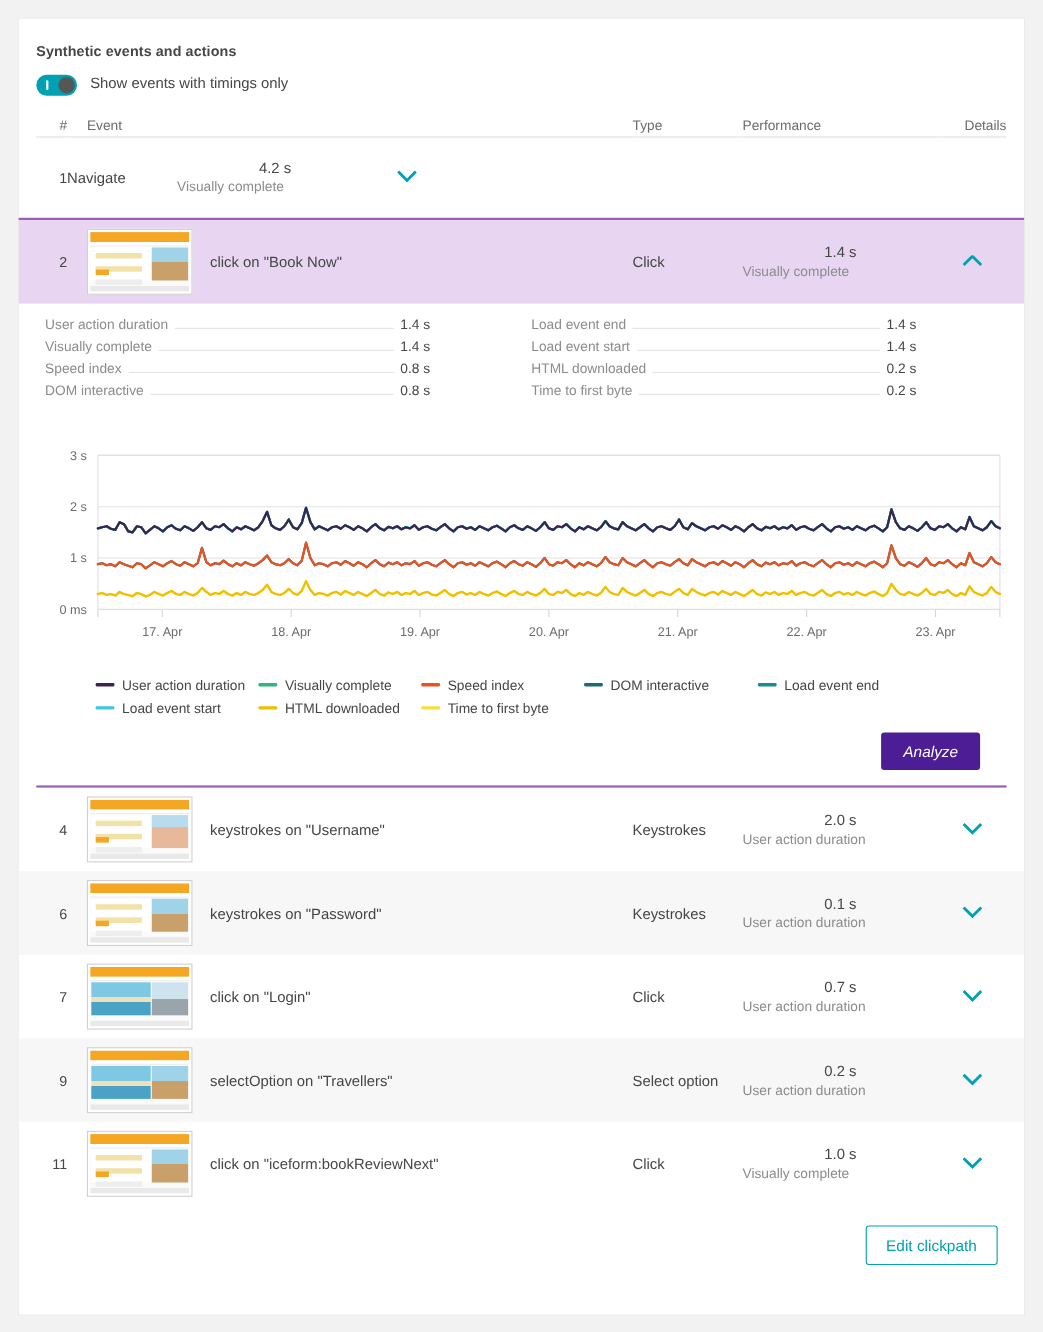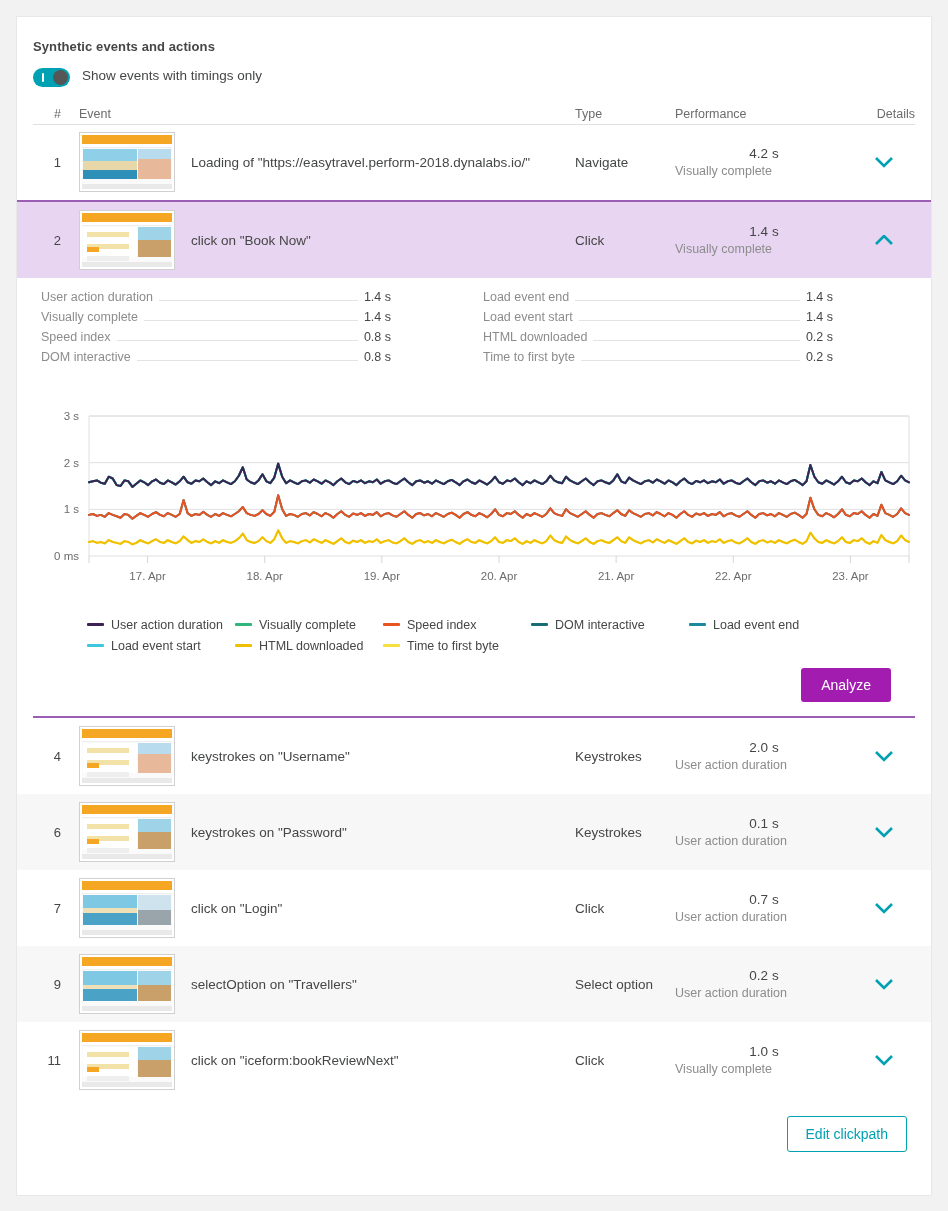--- a/index.html
+++ b/index.html
@@ -121,22 +121,22 @@
   .legend {
     display:flex; flex-wrap:wrap; margin:10px 0 0 46px; width:810px;
     font-size:12.5px; color:#454646;
   }
   .lg-item { display:flex; align-items:center; height:21px; }
   .lg-swatch { width:17px; height:3px; border-radius:1px; margin-right:7px; flex:none; }
   .lg-label { white-space:nowrap; }
 
   .btn-row { display:flex; justify-content:flex-end; padding:12px 24px 14px 0; }
   .btn-primary {
-    background:#a21caf; color:#fff; border:none; border-radius:3px;
-    padding:9px 20px; font-size:14px; font-family:inherit; cursor:pointer;
+    background:#4c1d95; color:#fff; border:none; border-radius:3px;
+    padding:9px 20px; font-size:14px; font-family:inherit; cursor:pointer;font-style:italic;
   }
   .divider-purple { border-top:2px solid #9a5fb5; margin:0 16px; }
   .btn-row-bottom { display:flex; justify-content:flex-end; padding:18px 24px 0 0; }
   .btn-outline {
     background:#fff; color:#00a1b2; border:1px solid #00a1b2; border-radius:3px;
     padding:9px 18px; font-size:14px; font-family:inherit; cursor:pointer;
   }
 </style>
 </head>
 <body>
@@ -157,32 +157,20 @@
     <div class="thead">
       <div class="c-num">#</div>
       <div class="c-event">Event</div>
       <div class="c-type">Type</div>
       <div class="c-perf">Performance</div>
       <div class="c-det">Details</div>
     </div>
 
     <div class="row">
       <div class="c-num">1</div>
-      <div class="c-event">
-        <div class="thumb">
-            <div class="inner">
-          <span class="hdr"></span>
-              <span class="hdr2"></span>
-          <span class="photoL beach"></span>
-              <span class="photoR couple"></span>
-              <span class="ftr"></span>
-        </div>
-          </div>
-        <span class="evt-text">Loading of "https://easytravel.perform-2018.dynalabs.io/"</span>
-      </div>
       <div class="c-type">Navigate</div>
       <div class="c-perf">
         <div class="perf-main">4.2 s</div>
         <div class="perf-sub">Visually complete</div>
       </div>
       <div class="chev">
         <svg width="18" height="11" viewBox="0 0 18 11">
             <path d="M1 1 L9 9 L17 1" fill="none" stroke="#00a1b2" stroke-width="2.6"></path>
           </svg>
       </div>

